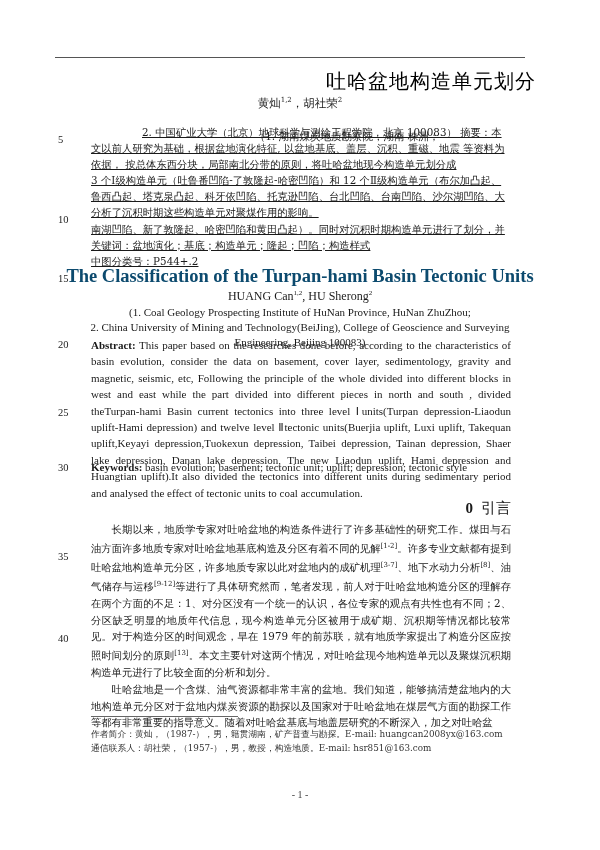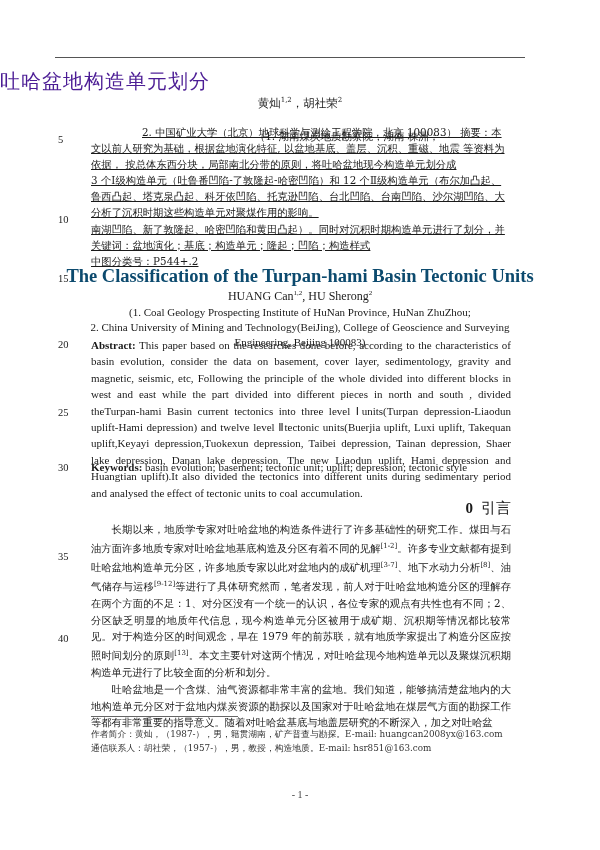--- a/index.html
+++ b/index.html
@@ -36,24 +36,24 @@
     }
     .block {
       position: absolute;
       left: 91px;
       width: 420px;
     }
     .cn-title {
       position: absolute;
       left: 0; width: 536px;
       top: 68px;
-      text-align: left;
+      text-align: right;
       font-size: 20px;
       letter-spacing: 1px;
-      color: #4c1d95;
+      color: #000000;
     }
     .cn-authors {
       position: absolute;
       left: 0; width: 600px;
       top: 96px;
       text-align: center;
       font-size: 11.5px;
     }
     sup { font-size: 7px; }
     .cn-aff1 {

